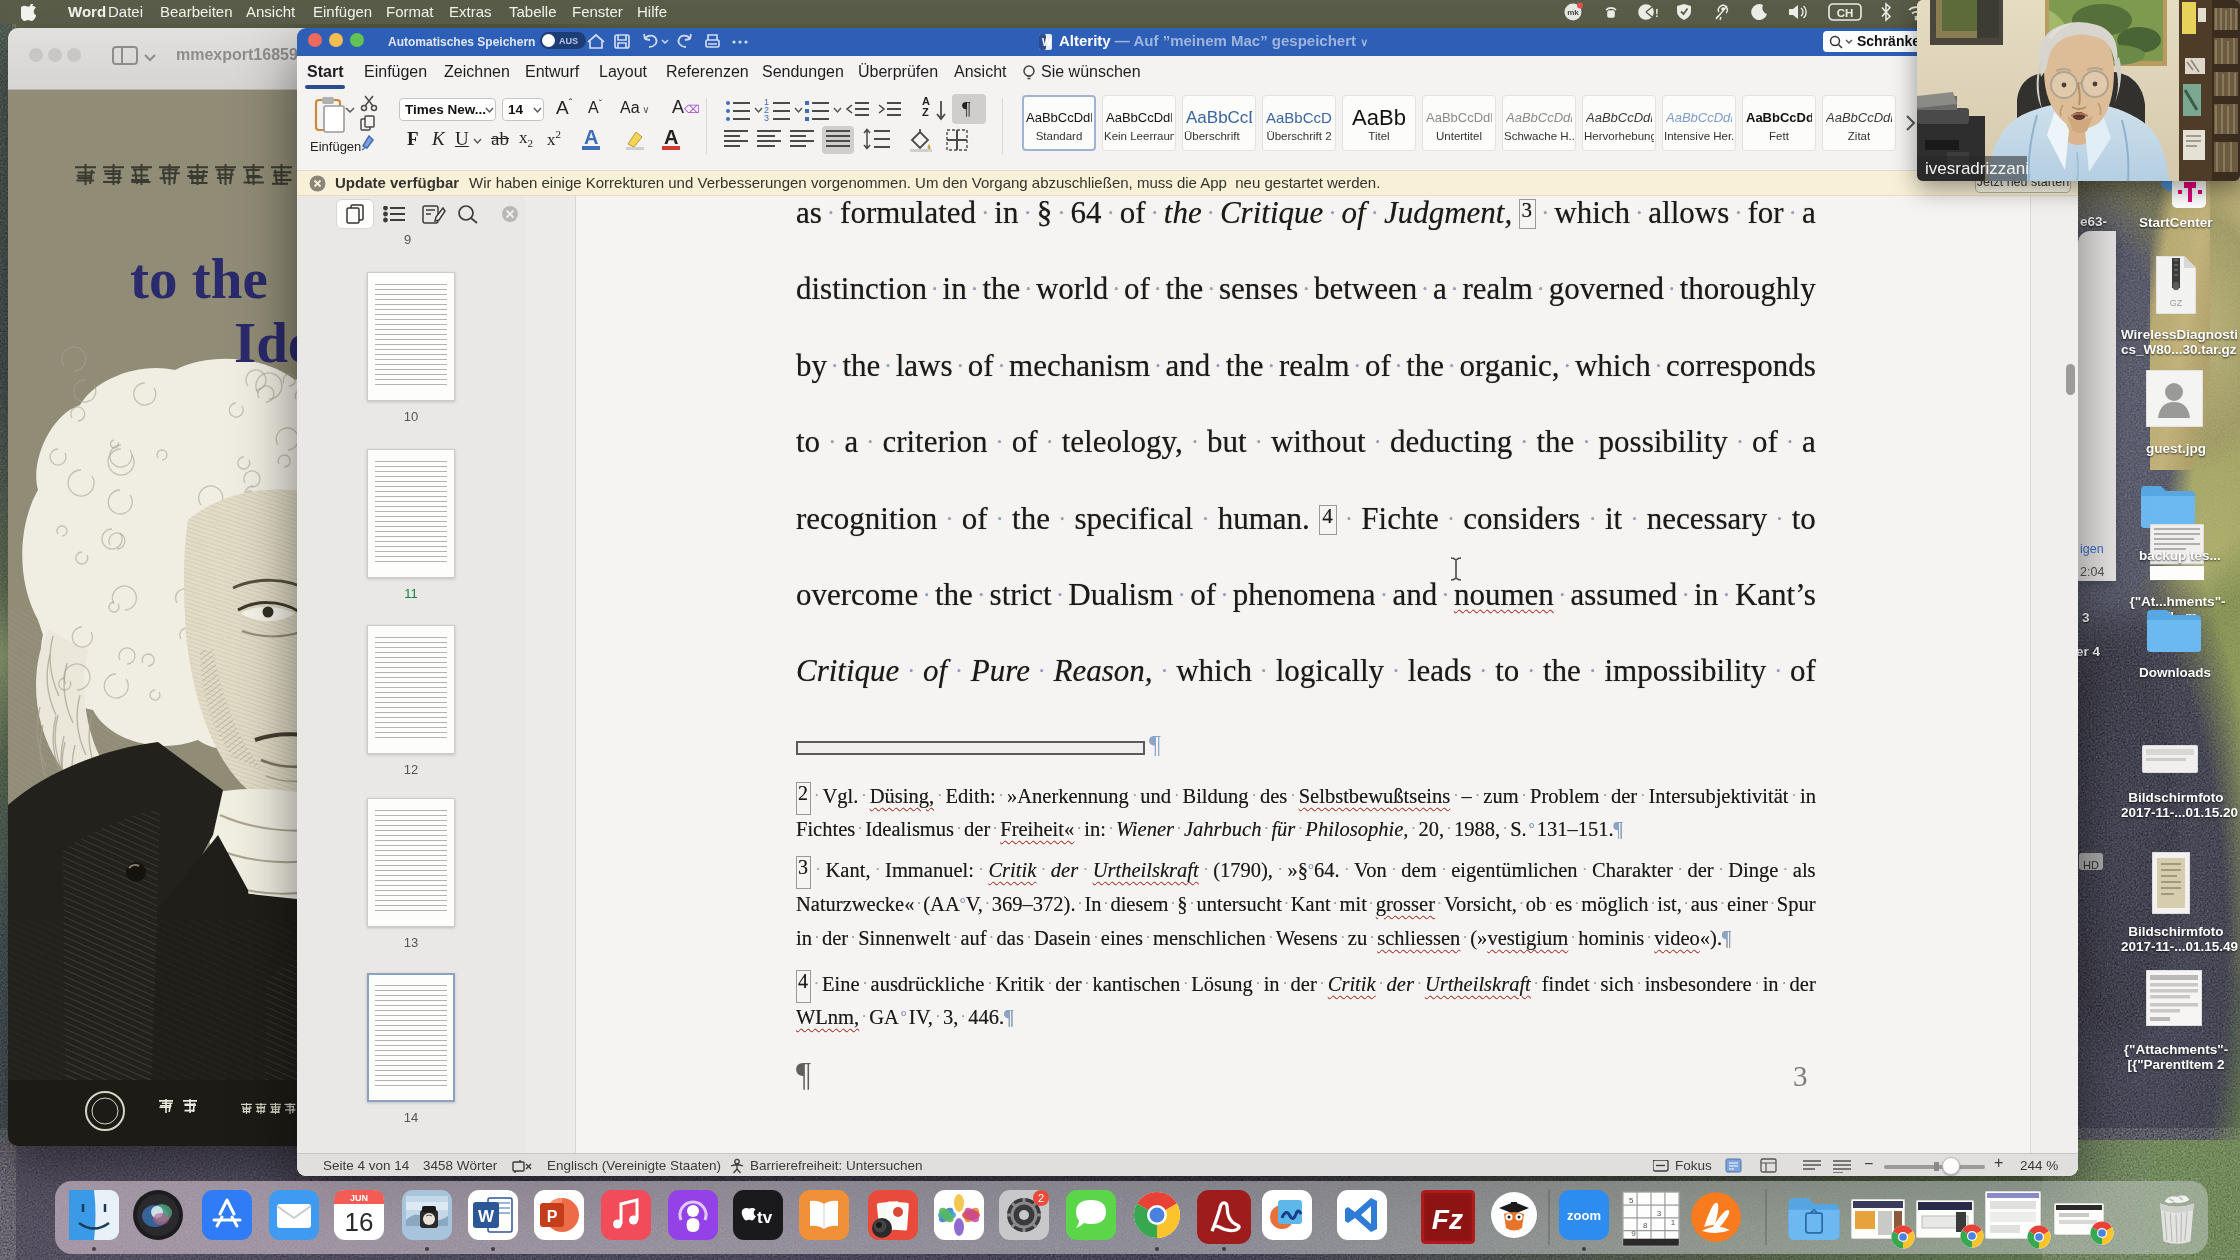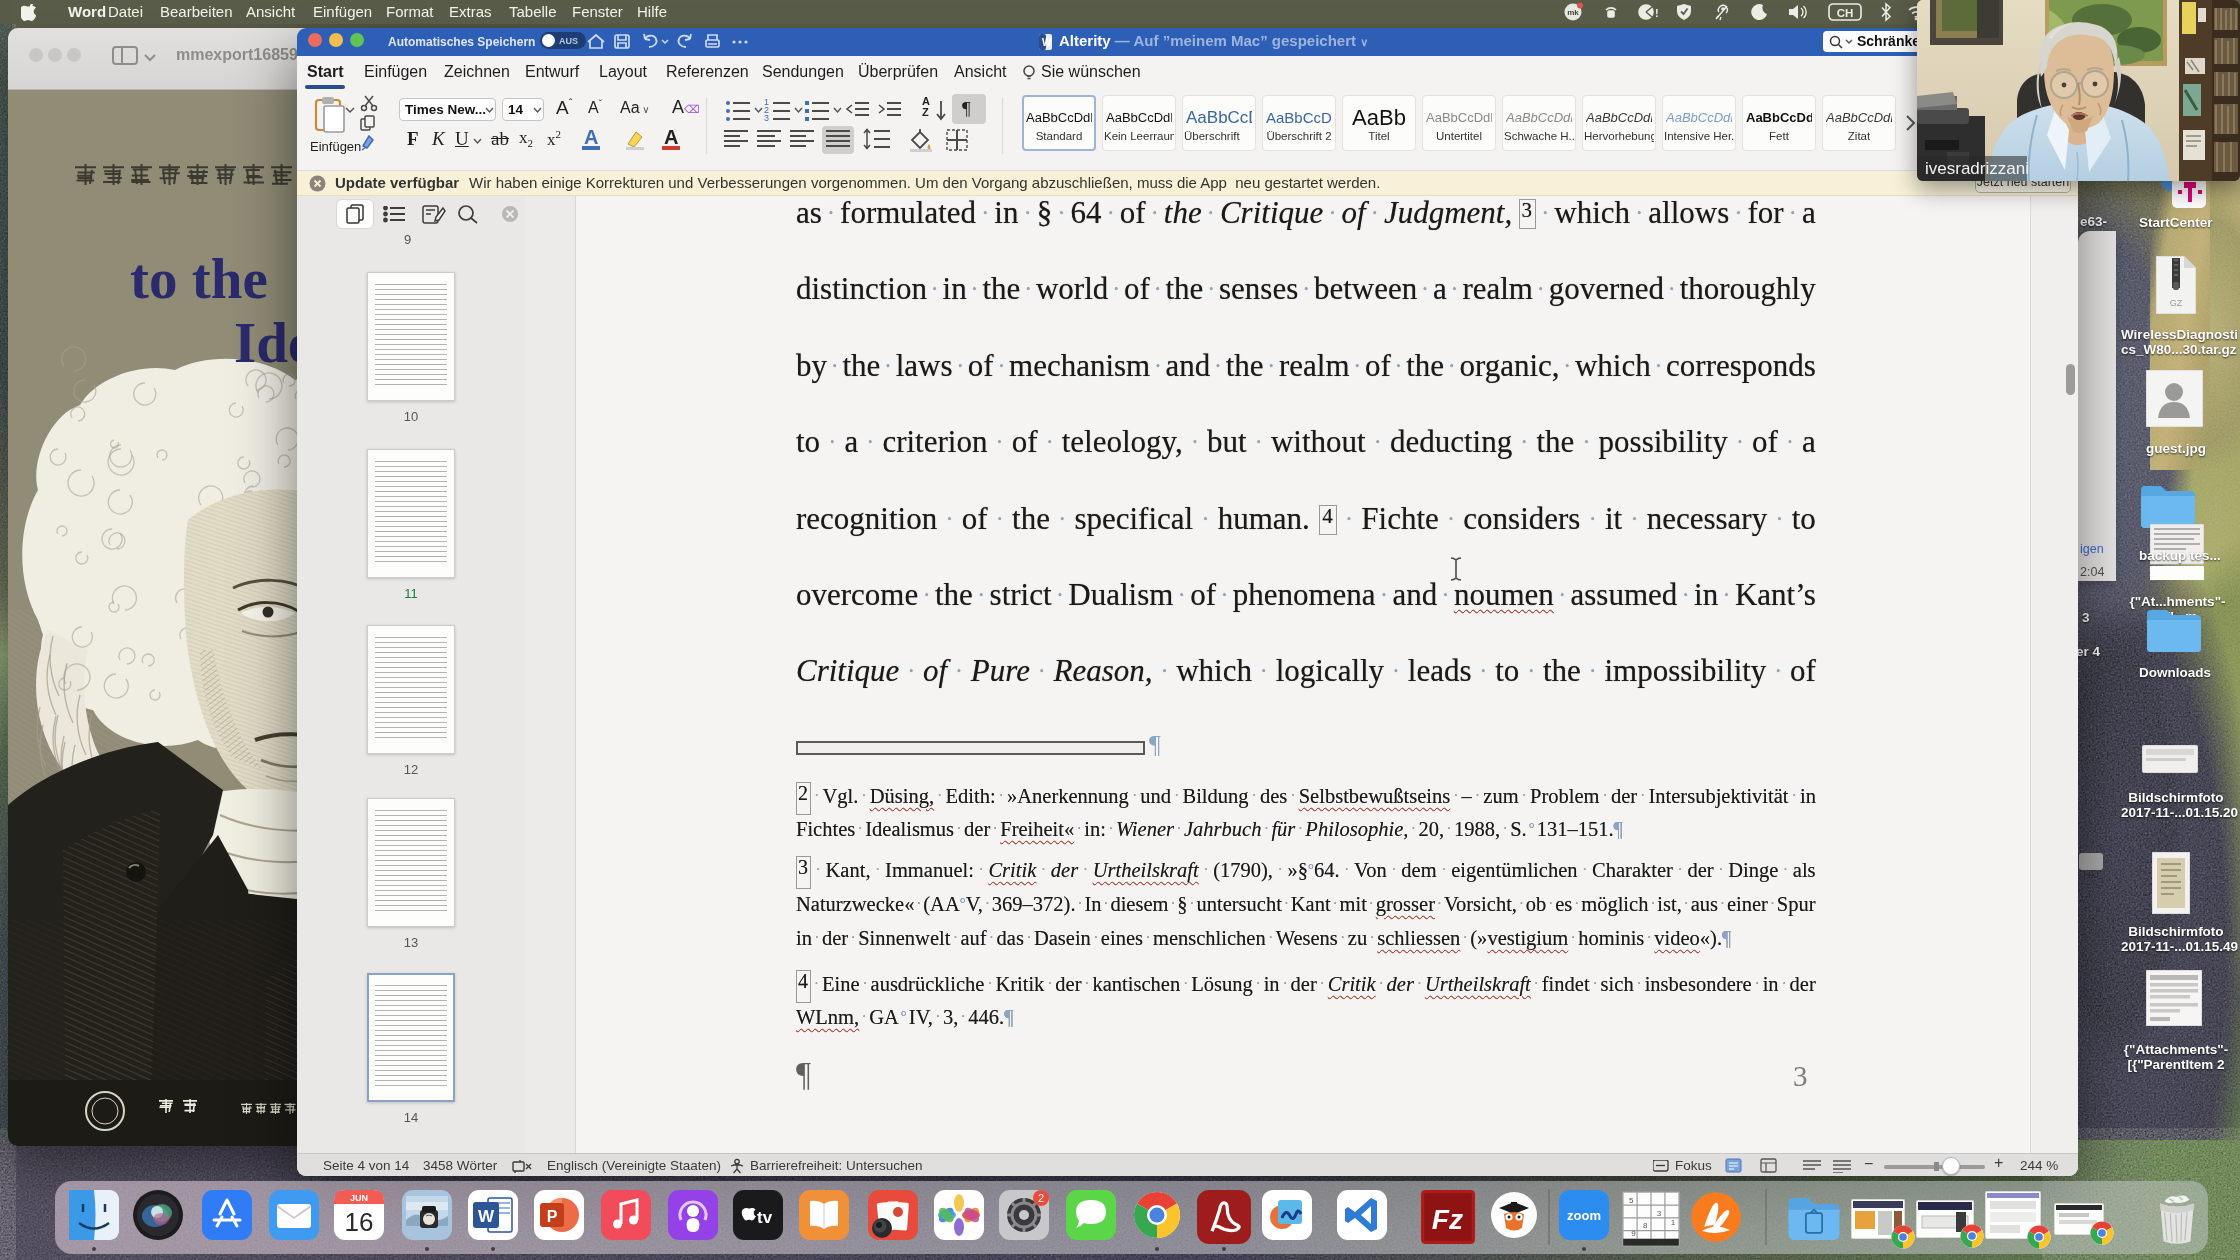--- a/index.html
+++ b/index.html
@@ -1243,21 +1243,21 @@
       <span class="ab" style="left:1645px;top:2.5px;width:18px;height:18px;border-radius:50%;background:#fdfdfd;border:1px solid #b9b9b9;box-shadow:0 1px 2px rgba(0,0,0,.3)"></span>
       <span class="st" style="left:1697px;font-size:16px;top:0px">+</span>
       <span class="st" style="left:1723px">244 %</span>
     </div>
 </div>
 <div class="ab" style="left:2078px;top:231px;width:38px;height:350px;background:#e9e8e6;border-radius:12px 0 0 0;box-shadow:-2px 2px 8px rgba(0,0,0,.25);z-index:6"></div>
 <div class="ab" style="left:2080px;top:542px;color:#3b6fd6;font-size:12.5px;z-index:7">igen</div>
 <div class="ab" style="left:2080px;top:565px;color:#555;font-size:12.5px;z-index:7">2:04</div>
 <div class="dl" style="left:2082px;top:610px;">3</div>
 <div class="dl" style="left:2076px;top:644px;">er 4</div>
-<div class="ab" style="left:2079px;top:853px;width:24px;height:17px;background:rgba(200,200,195,.8);border-radius:3px;color:#333;font-size:11px;text-align:center;z-index:6;padding-top:15px">HD</div>
+<div class="ab" style="left:2079px;top:853px;width:24px;height:17px;background:rgba(200,200,195,.8);border-radius:3px;color:#333;font-size:11px;text-align:center;z-index:6;padding-top:6px">HD</div>
 <div class="dl" style="left:2080px;top:214px;">e63-</div>
 <div class="ab" style="left:2172px;top:178px;width:34px;height:30px;background:#fff;border-radius:5px;z-index:6"></div>
 <svg class="ab" style="left:2178px;top:182px;z-index:6" width="24" height="24" viewBox="0 0 24 24">
     <g fill="#e2007a">
       <rect x="0" y="8" width="4" height="4"></rect>
       <rect x="6" y="0" width="12" height="4"></rect>
       <rect x="10" y="4" width="4" height="16"></rect>
       <rect x="20" y="8" width="4" height="4"></rect>
       <rect x="6" y="4" width="4" height="2"></rect>
       <rect x="14" y="4" width="4" height="2"></rect>

